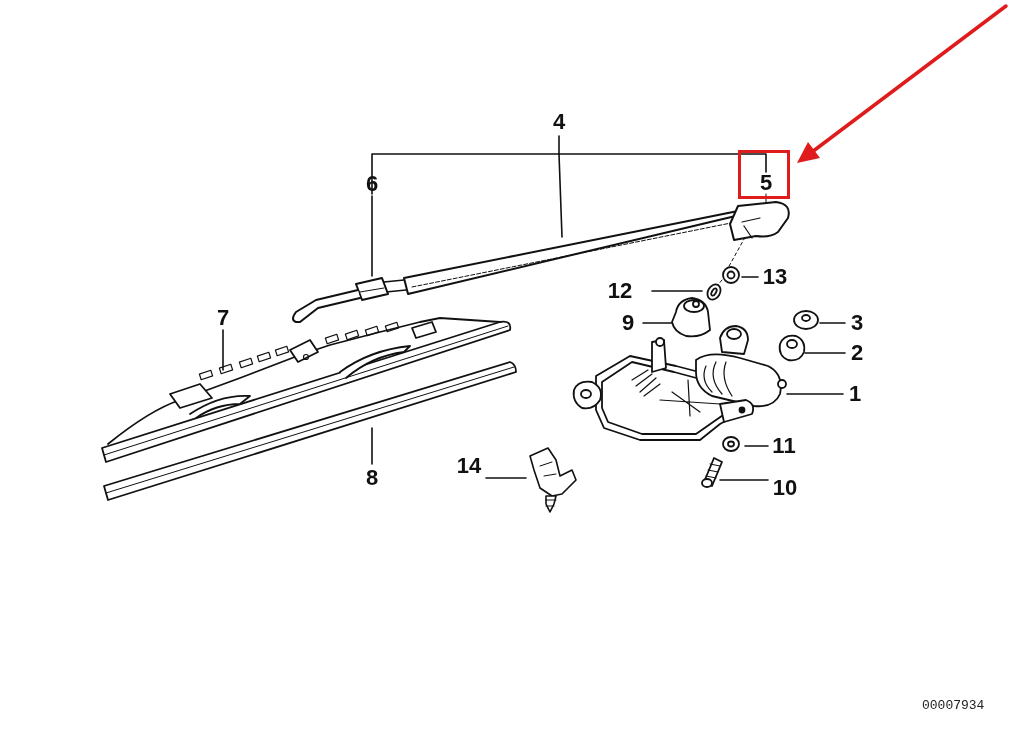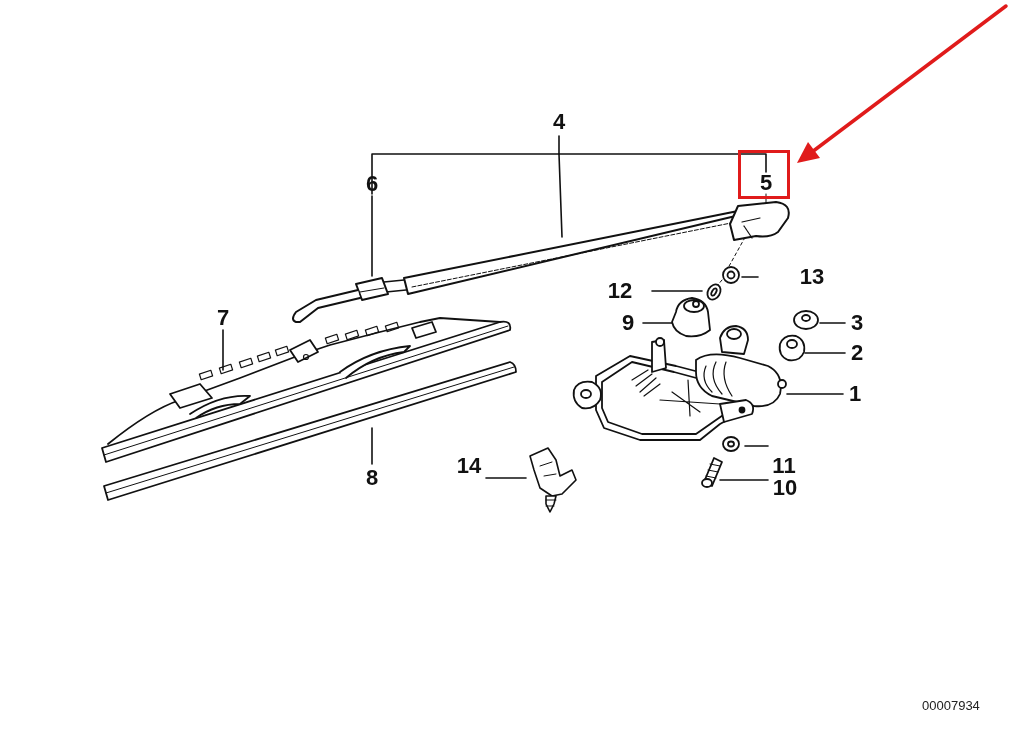--- a/index.html
+++ b/index.html
@@ -5,21 +5,21 @@
     html, body { margin: 0; padding: 0; background: #ffffff; }
     body { width: 1016px; height: 744px; position: relative; overflow: hidden;
            font-family: "Liberation Sans", sans-serif; }
     #diagram { position: absolute; left: 0; top: 0; width: 1016px; height: 744px; }
     .callout { position: absolute; font-family: "Liberation Sans", sans-serif;
                font-weight: bold; font-size: 22px; color: #111; line-height: 1;
                transform: translate(-50%, -50%); white-space: nowrap; }
     .highlight-box { position: absolute; left: 738px; top: 150px; width: 46px; height: 43px;
                      border: 3px solid #e01b1b; box-sizing: content-box; }
     .diagram-id { position: absolute; left: 922px; top: 698px; font-size: 13px; color: #222;
-                  font-family: Liberation Sans, sans-serif; }
+                  font-family: Liberation Mono, monospace; }
   </style>
 </head>
 <body>
 
 <svg id="diagram" viewBox="0 0 1016 744" xmlns="http://www.w3.org/2000/svg">
   <g fill="none" stroke="#111" stroke-linecap="round" stroke-linejoin="round">
 
     <g stroke-width="1.6">
       <polyline points="372,194 372,154 766,154 766,172"></polyline>
       <line x1="559" y1="136" x2="559" y2="154"></line>
@@ -149,18 +149,18 @@
 <div class="callout" style="left:855px;top:394px">1</div>
 <div class="callout" style="left:857px;top:353px">2</div>
 <div class="callout" style="left:857px;top:323px">3</div>
 <div class="callout" style="left:559px;top:122px">4</div>
 <div class="callout" style="left:766px;top:183px">5</div>
 <div class="callout" style="left:372px;top:184px">6</div>
 <div class="callout" style="left:223px;top:318px">7</div>
 <div class="callout" style="left:372px;top:478px">8</div>
 <div class="callout" style="left:628px;top:323px">9</div>
 <div class="callout" style="left:785px;top:488px">10</div>
-<div class="callout" style="left:784px;top:466px">11</div>
+<div class="callout" style="left:784px;top:446px">11</div>
 <div class="callout" style="left:620px;top:291px">12</div>
-<div class="callout" style="left:812px;top:277px">13</div>
+<div class="callout" style="left:775px;top:277px">13</div>
 <div class="callout" style="left:469px;top:466px">14</div>
 
 <div class="diagram-id">00007934</div>
 
 </body></html>

